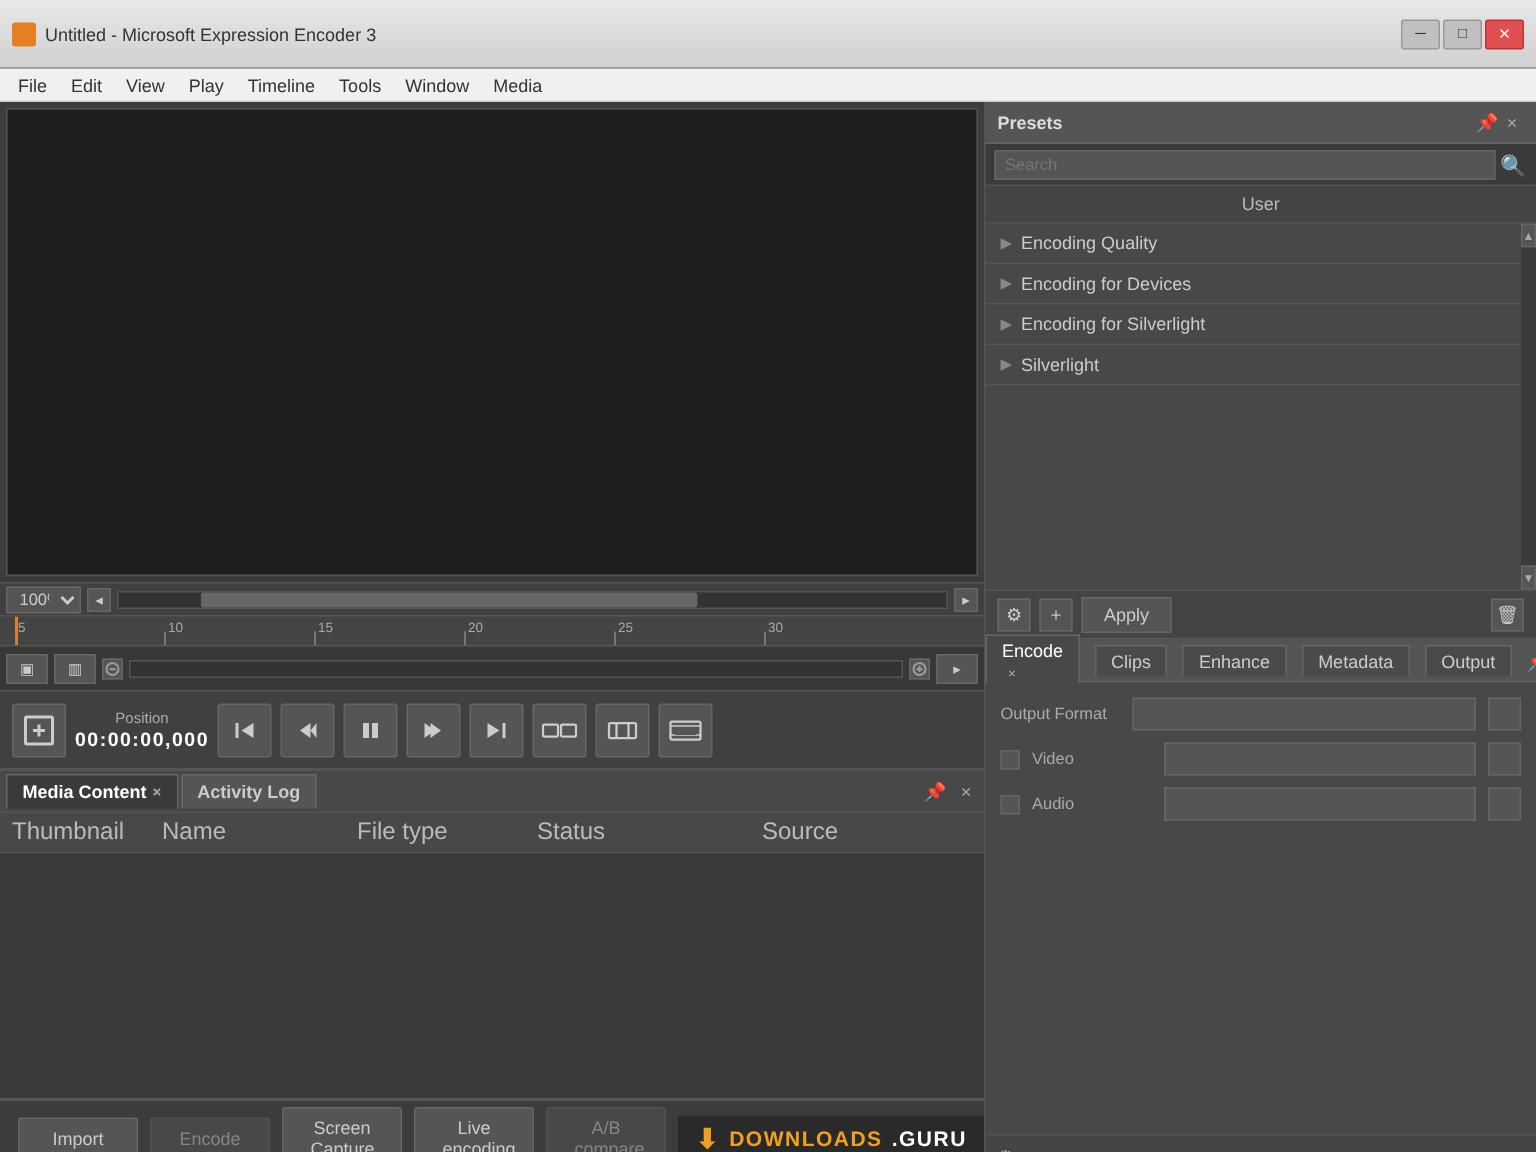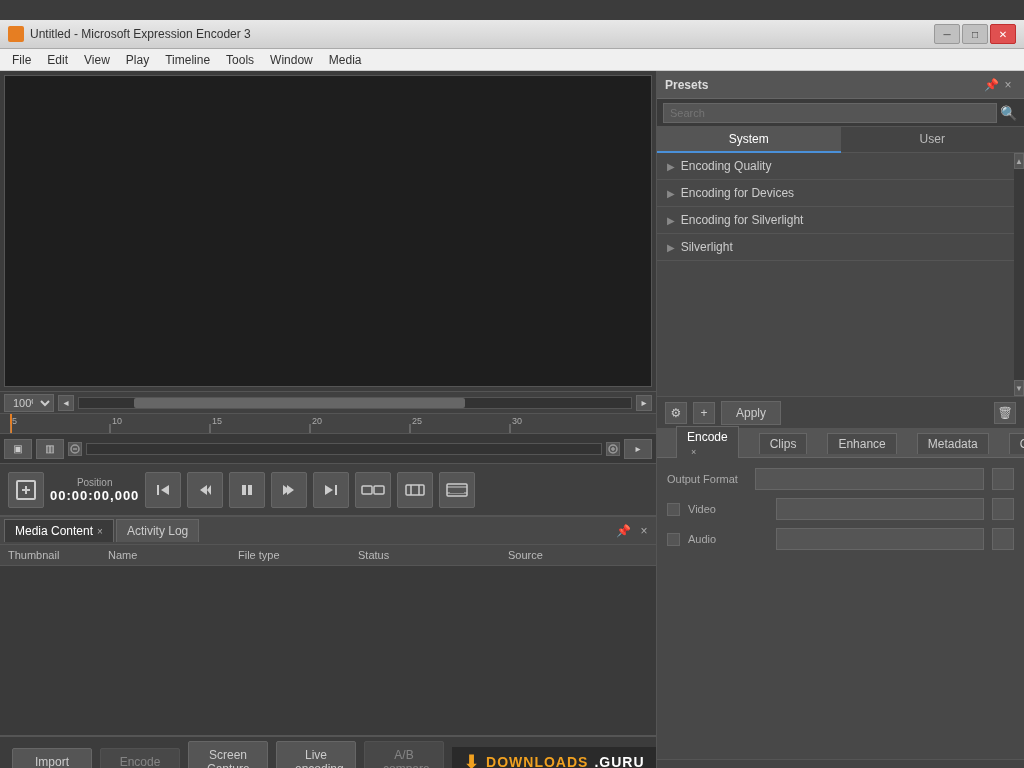--- a/index.html
+++ b/index.html
@@ -10,28 +10,27 @@
       font-family: 'Segoe UI', Tahoma, sans-serif;
       font-size: 12px;
       color: #ccc;
       overflow: hidden;
       user-select: none;
     }
 
     
     #title-bar {
       width: 100%;
-      height: 29px;
+      height: 46px;
       background: linear-gradient(to bottom, #e8e8e8, #d0d0d0);
       display: flex;
       align-items: center;
       justify-content: space-between;
       padding: 0 8px;
       border-bottom: 1px solid #aaa;
-      margin-top: 20px;
     }
     #title-bar-left {
       display: flex;
       align-items: center;
       gap: 6px;
       color: #333;
       font-size: 12px;
     }
     #title-icon {
       width: 16px;
@@ -273,20 +272,21 @@
       padding: 4px 10px;
       background: #555;
       border: 1px solid #666;
       border-bottom: none;
       color: #ccc;
       cursor: pointer;
       font-size: 12px;
       display: flex;
       align-items: center;
       gap: 4px;
+      font-weight: bold;
     }
     .media-tab.active { background: #3a3a3a; color: #fff; }
     .tab-close { font-size: 10px; color: #aaa; cursor: pointer; }
     .media-panel-controls {
       display: flex;
       align-items: center;
       margin-left: auto;
       gap: 4px;
     }
     .panel-ctrl-btn {
@@ -309,21 +309,21 @@
       background: #484848;
       border-bottom: 1px solid #555;
       padding: 4px 8px;
     }
     .col-thumbnail { width: 100px; }
     .col-name { width: 130px; }
     .col-filetype { width: 120px; }
     .col-status { width: 150px; }
     .col-source { flex: 1; }
     .col-header {
-      font-size: 11px;
+      font-size: 16px;
       color: #bbb;
       font-weight: normal;
     }
     #media-table-body {
       flex: 1;
       background: #3a3a3a;
       min-height: 150px;
     }
 
     
@@ -537,23 +537,23 @@
     #encode-section {
       flex: 1;
       display: flex;
       flex-direction: column;
     }
     #encode-header {
       height: 28px;
       background: #555;
       display: flex;
       align-items: center;
-      padding: 0 19px;
+      padding: 0 0;
       border-bottom: 1px solid #666;
-      gap: 20px;
+      gap: 10px;
     }
     .encode-tab {
       padding: 3px 10px;
       background: #4a4a4a;
       border: 1px solid #666;
       border-bottom: none;
       color: #ccc;
       cursor: pointer;
       font-size: 12px;
     }
@@ -839,21 +839,20 @@
       <div id="presets-header">
         <span id="presets-title">Presets</span>
         <button class="presets-header-btn">📌</button>
         <button class="presets-header-btn">×</button>
       </div>
       <div id="presets-search">
         <input id="search-input" type="text" style="flex: 1 1 0%; background: rgb(85, 85, 85); border: 1px solid rgb(102, 102, 102); color: rgb(204, 204, 204); padding: 3px 6px; font-size: 11px; outline: none;" placeholder="Search">
         <span class="search-icon-btn">🔍</span>
       </div>
       <div id="presets-tabs">
-        <div class="preset-tab active">System</div>
         <div class="preset-tab">User</div>
       </div>
       <div id="presets-list-container">
         <div id="presets-list-inner">
           <div class="preset-item">
             <span class="preset-arrow">▶</span>
             <span class="preset-name">Encoding Quality</span>
           </div>
           <div class="preset-item">
             <span class="preset-arrow">▶</span>

